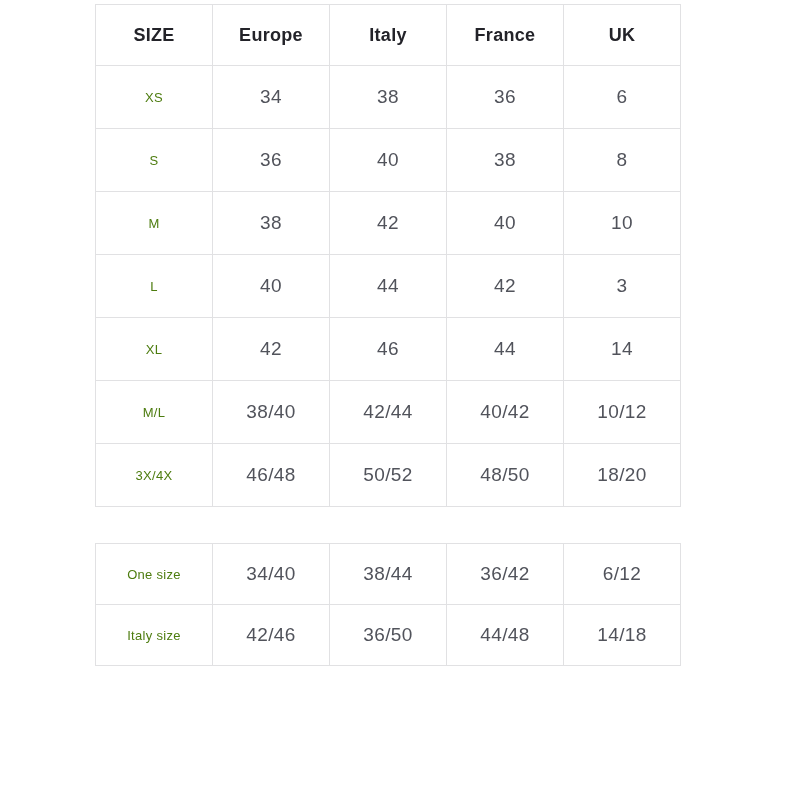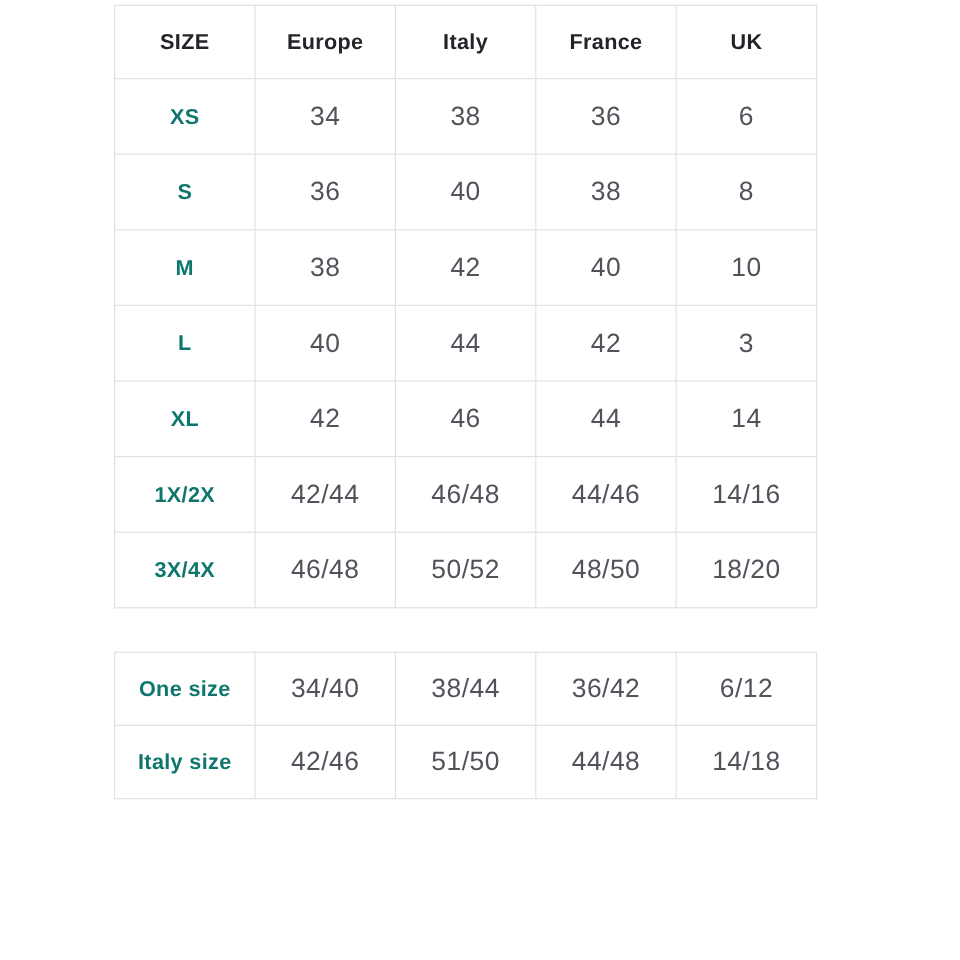--- a/index.html
+++ b/index.html
@@ -36,28 +36,28 @@
     padding: 0;
   }
   thead th {
     height: 60px;
     font-size: 18px;
     font-weight: 700;
     color: #232329;
     letter-spacing: 0.3px;
   }
   tbody th {
-    font-size: 18px;
-    font-weight: 700;
-    color: #0f766e;
+    font-size: 13px;
+    font-weight: 400;
+    color: #4d7c0f;
     letter-spacing: 0.3px;
   }
   td {
     height: 62px;
-    font-size: 22px;
+    font-size: 19px;
     font-weight: 400;
     color: #51535b;
     letter-spacing: 0.4px;
   }
   .special-table {
     margin-top: 36px;
   }
   .special-table td { height: 60px; margin-left: 41px; }
   .special-table tbody th { height: 60px; }
 </style>
@@ -107,25 +107,25 @@
           <td>3</td>
         </tr>
         <tr>
           <th scope="row">XL</th>
           <td>42</td>
           <td>46</td>
           <td>44</td>
           <td>14</td>
         </tr>
         <tr>
-          <th scope="row">1X/2X</th>
+          <th scope="row">M/L</th>
+          <td>38/40</td>
           <td>42/44</td>
-          <td>46/48</td>
-          <td>44/46</td>
-          <td>14/16</td>
+          <td>40/42</td>
+          <td>10/12</td>
         </tr>
         <tr>
           <th scope="row">3X/4X</th>
           <td>46/48</td>
           <td>50/52</td>
           <td>48/50</td>
           <td>18/20</td>
         </tr>
       </tbody>
     </table>
@@ -135,21 +135,21 @@
         <tr>
           <th scope="row">One size</th>
           <td>34/40</td>
           <td>38/44</td>
           <td>36/42</td>
           <td>6/12</td>
         </tr>
         <tr>
           <th scope="row">Italy size</th>
           <td>42/46</td>
-          <td>51/50</td>
+          <td>36/50</td>
           <td>44/48</td>
           <td>14/18</td>
         </tr>
       </tbody>
     </table>
 
   </div>
 </div>
 
 </body></html>

